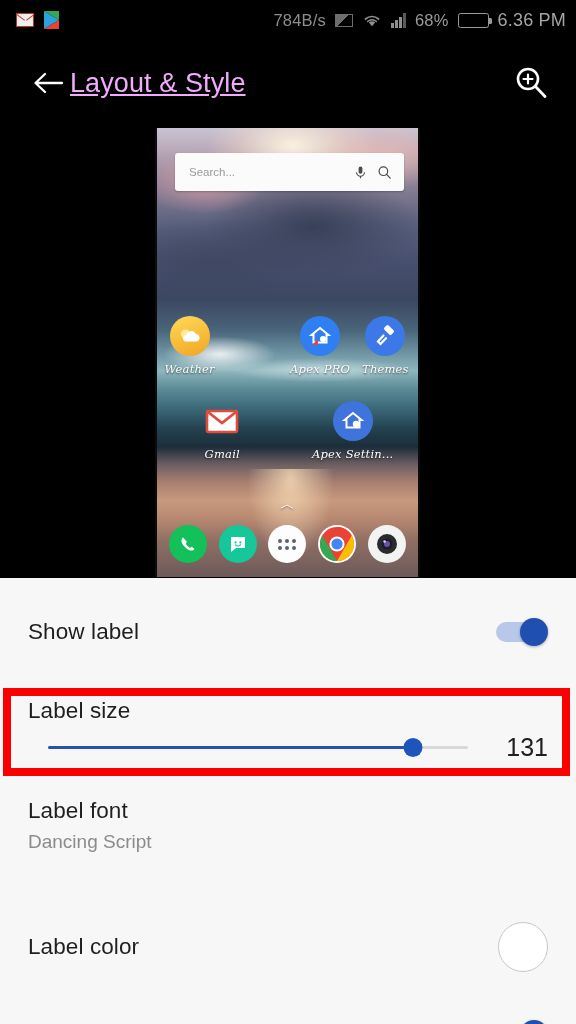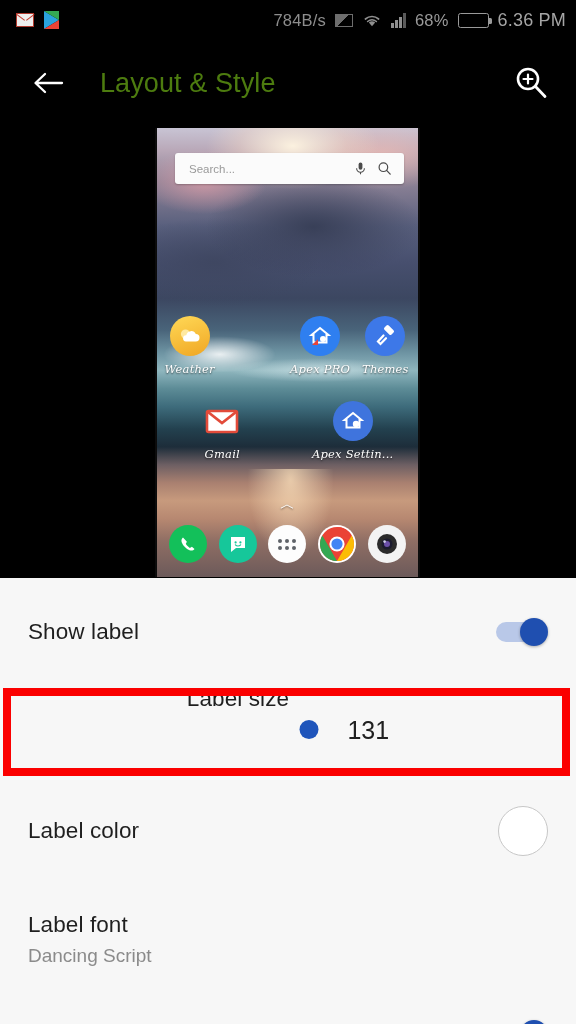--- a/index.html
+++ b/index.html
@@ -141,26 +141,26 @@
     align-items: center;
     box-sizing: border-box;
     padding: 0 22px 0 26px;
   }
   .back-btn {
     width: 44px; height: 44px;
     display: flex; align-items: center; justify-content: center;
     cursor: pointer;
   }
   .toolbar-title {
-    color: #4d7c0f;
+    color: #f0abfc;
     font-size: 27px;
     font-weight: 400;
-    margin-left: 30px;
     letter-spacing: .1px;
     white-space: nowrap;
+    text-decoration: underline;
   }
   .toolbar-spacer { flex: 1 1 auto; }
   .zoom-btn {
     width: 46px; height: 46px;
     display: flex; align-items: center; justify-content: center;
     cursor: pointer;
   }
 
   
   .preview-area {
@@ -224,21 +224,21 @@
     position: absolute;
     left: 32%; right: 30%;
     top: 76%; bottom: 0;
     background: radial-gradient(ellipse 60px 110px at 50% 10%, rgba(255,228,190,.75) 0%, rgba(255,210,160,0) 72%);
     pointer-events: none;
   }
 
   .searchbar {
     position: absolute;
     left: 18px; top: 25px;
-    width: 229px; height: 31px;
+    width: 229px; height: 38px;
     background: #fbfbfb;
     border-radius: 3px;
     display: flex;
     align-items: center;
     box-sizing: border-box;
     padding: 0 11px 0 14px;
     box-shadow: 0 1px 2px rgba(0,0,0,.25);
   }
   .searchbar .ph {
     color: #9a9a9a;
@@ -383,20 +383,21 @@
     position: absolute;
     right: 0; top: 0;
     width: 28px; height: 28px;
     border-radius: 50%;
     background: #1f4fb0;
     box-shadow: 0 1px 3px rgba(0,0,0,.3);
   }
 
   .row-label-size {
     height: 88px;
+    flex-direction: column;
     align-items: stretch;
     justify-content: center;
     padding: 0 28px;
   }
   .row-label-size .title { margin-bottom: 9px; }
   .slider-line {
     display: flex;
     align-items: center;
   }
   .slider {
@@ -667,34 +668,34 @@
           <span class="rail"></span>
           <span class="fill" id="label-size-fill" style="width: 87%;"></span>
           <span class="thumb" id="label-size-thumb" style="left: 87%;"></span>
         </div>
         <div class="slider-value">131</div>
       </div>
     </div>
 
     <div class="highlight-box"></div>
 
-    <div class="row row-label-color">
-      <div class="texts">
-        <div class="title">Label color</div>
-      </div>
-      <div class="color-swatch" id="label-color-swatch" style="background: rgb(255, 255, 255);"></div>
-    </div>
-
     <div class="row row-label-font">
       <div class="texts">
         <div class="title">Label font</div>
         <div class="sub">Dancing Script</div>
       </div>
     </div>
 
+    <div class="row row-label-color">
+      <div class="texts">
+        <div class="title">Label color</div>
+      </div>
+      <div class="color-swatch" id="label-color-swatch" style="background: rgb(255, 255, 255);"></div>
+    </div>
+
     <div class="row row-show-shadow">
       <div class="texts">
         <div class="title">Show label shadow</div>
       </div>
       <div class="switch">
 
         <span class="knob"></span>
       </div>
     </div>
 

